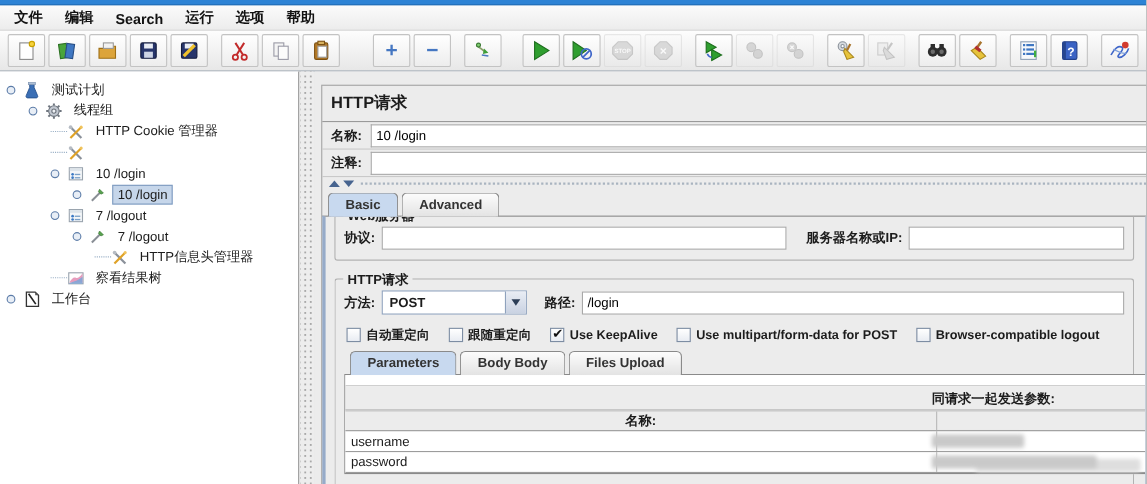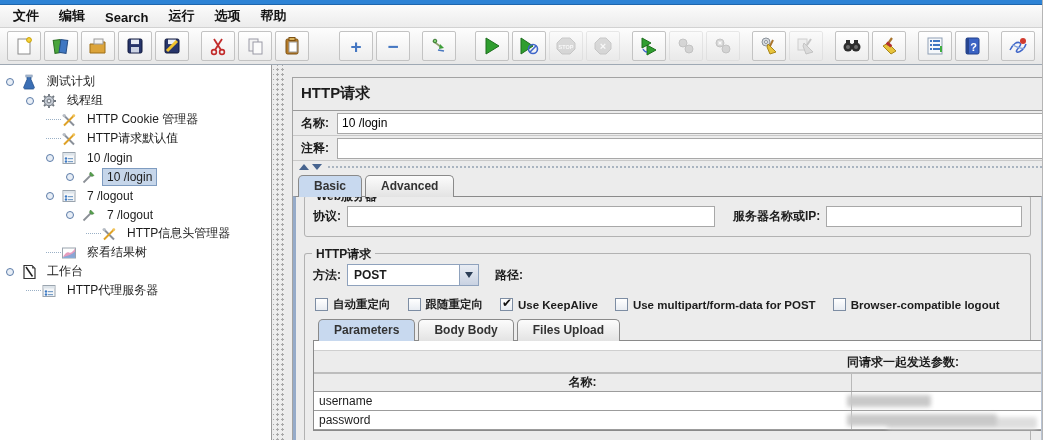--- a/index.html
+++ b/index.html
@@ -396,21 +396,20 @@
     <div class="trow ind2">
       <span class="stub"></span>
       <span class="ticon">
           <svg width="16" height="16">
             <line x1="3" y1="3.5" x2="13" y2="13.5" stroke="#8a9099" stroke-width="2"></line>
             <line x1="13" y1="3.5" x2="3" y2="13.5" stroke="#dfa227" stroke-width="2"></line>
             <circle cx="3.2" cy="3.6" r="1.7" fill="#b6bcc4"></circle>
             <circle cx="12.8" cy="3.6" r="1.4" fill="#f0c35c"></circle>
           </svg>
         </span>
-      <span class="tlabel">HTTP请求默认值</span>
     </div>
     <div class="trow ind2">
       <span class="handle">
           <span class="knob"></span>
         </span>
       <span class="ticon">
           <svg width="16" height="16">
             <rect x="2" y="2.5" width="12" height="11" fill="#f4f6f8" stroke="#9aa4ae"></rect>
             <rect x="2.5" y="3" width="11" height="2.5" fill="#dde4ea"></rect>
             <circle cx="5" cy="8.5" r="1.2" fill="#3b79c4"></circle>
@@ -489,34 +488,20 @@
           <span class="knob"></span>
         </span>
       <span class="ticon">
           <svg width="16" height="16">
             <path d="M3 1.5h8l3 3v10H3z" fill="#fff" stroke="#333" stroke-width="1.2"></path>
             <path d="M11 1.5l3 3h-3z" fill="#555"></path>
             <line x1="5" y1="3" x2="11.5" y2="12.5" stroke="#222" stroke-width="1.5"></line>
           </svg>
         </span>
       <span class="tlabel">工作台</span>
-    </div>
-    <div class="trow ind1">
-      <span class="stub"></span>
-      <span class="ticon">
-          <svg width="16" height="16">
-            <rect x="2" y="2.5" width="12" height="11" fill="#f4f6f8" stroke="#9aa4ae"></rect>
-            <rect x="2.5" y="3" width="11" height="2.5" fill="#dde4ea"></rect>
-            <circle cx="5" cy="8.5" r="1.2" fill="#3b79c4"></circle>
-            <circle cx="5" cy="11.5" r="1.2" fill="#3b79c4"></circle>
-            <rect x="7" y="8" width="5" height="1.2" fill="#7aa0c8"></rect>
-            <rect x="7" y="11" width="5" height="1.2" fill="#7aa0c8"></rect>
-          </svg>
-        </span>
-      <span class="tlabel">HTTP代理服务器</span>
     </div>
   </div>
 
   <div class="vsplit"></div>
 
   <div class="editor">
     <div class="ebox">
       <div class="etitle">HTTP请求</div>
 
       <div class="frow">
@@ -555,20 +540,21 @@
           <span class="glegend">HTTP请求</span>
           <div class="inline">
             <span class="lab">方法:</span>
             <div class="combo">
               <span class="cval">POST</span>
               <span class="cbtn">
                   <span class="carrow"></span>
                 </span>
             </div>
             <span class="lab" style="margin-left:16px;">路径:</span>
+            <input class="tfield" style="flex: 1 1 0%;" value="/login">
           </div>
           <div class="cbrow">
             <span class="cb">
                 <span class="cbbox"></span>
                 <span class="cblabel">自动重定向</span>
               </span>
             <span class="cb">
                 <span class="cbbox"></span>
                 <span class="cblabel">跟随重定向</span>
               </span>

